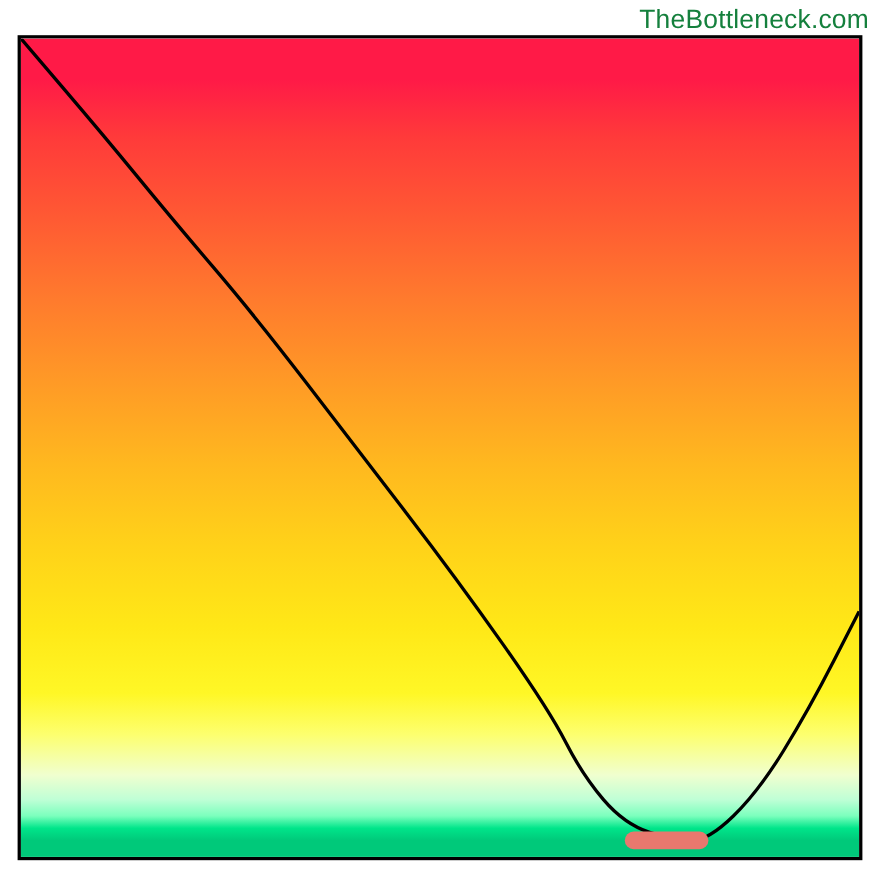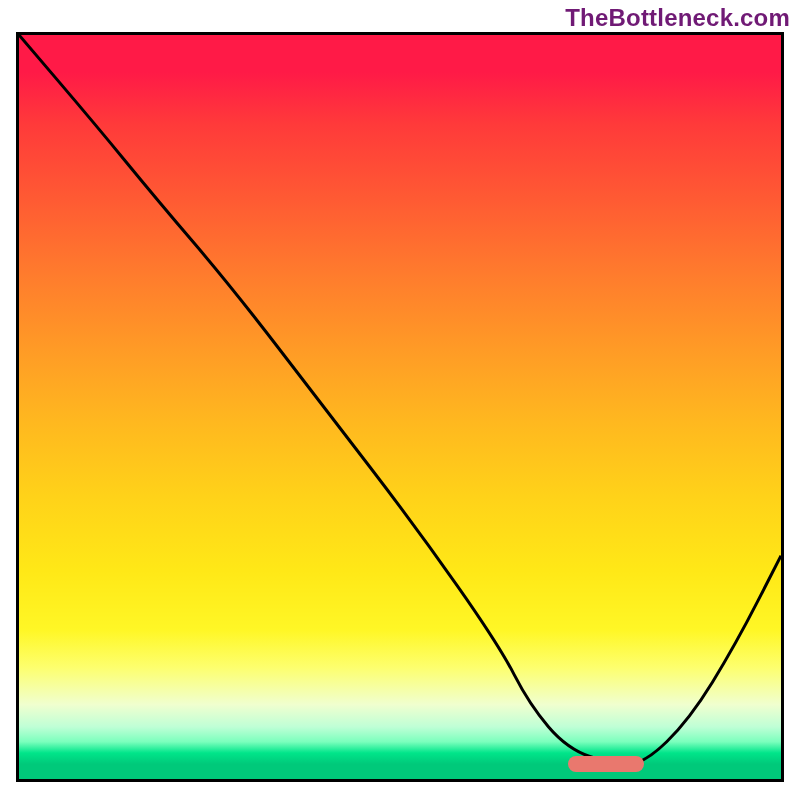--- a/index.html
+++ b/index.html
@@ -14,22 +14,22 @@
   .chart-wrap {
     position: relative;
     width: 800px;
     height: 800px;
   }
   .watermark {
     position: absolute;
     top: 4px;
     right: 10px;
     font-size: 24px;
-    font-weight: 700;
-    color: #701a75;
+    font-weight: 400;
+    color: #15803d;
     letter-spacing: 0.2px;
     user-select: none;
   }
   .plot-area {
     position: absolute;
     left: 16px;
     top: 32px;
     width: 768px;
     height: 750px;
     border: 3.5px solid #000;

